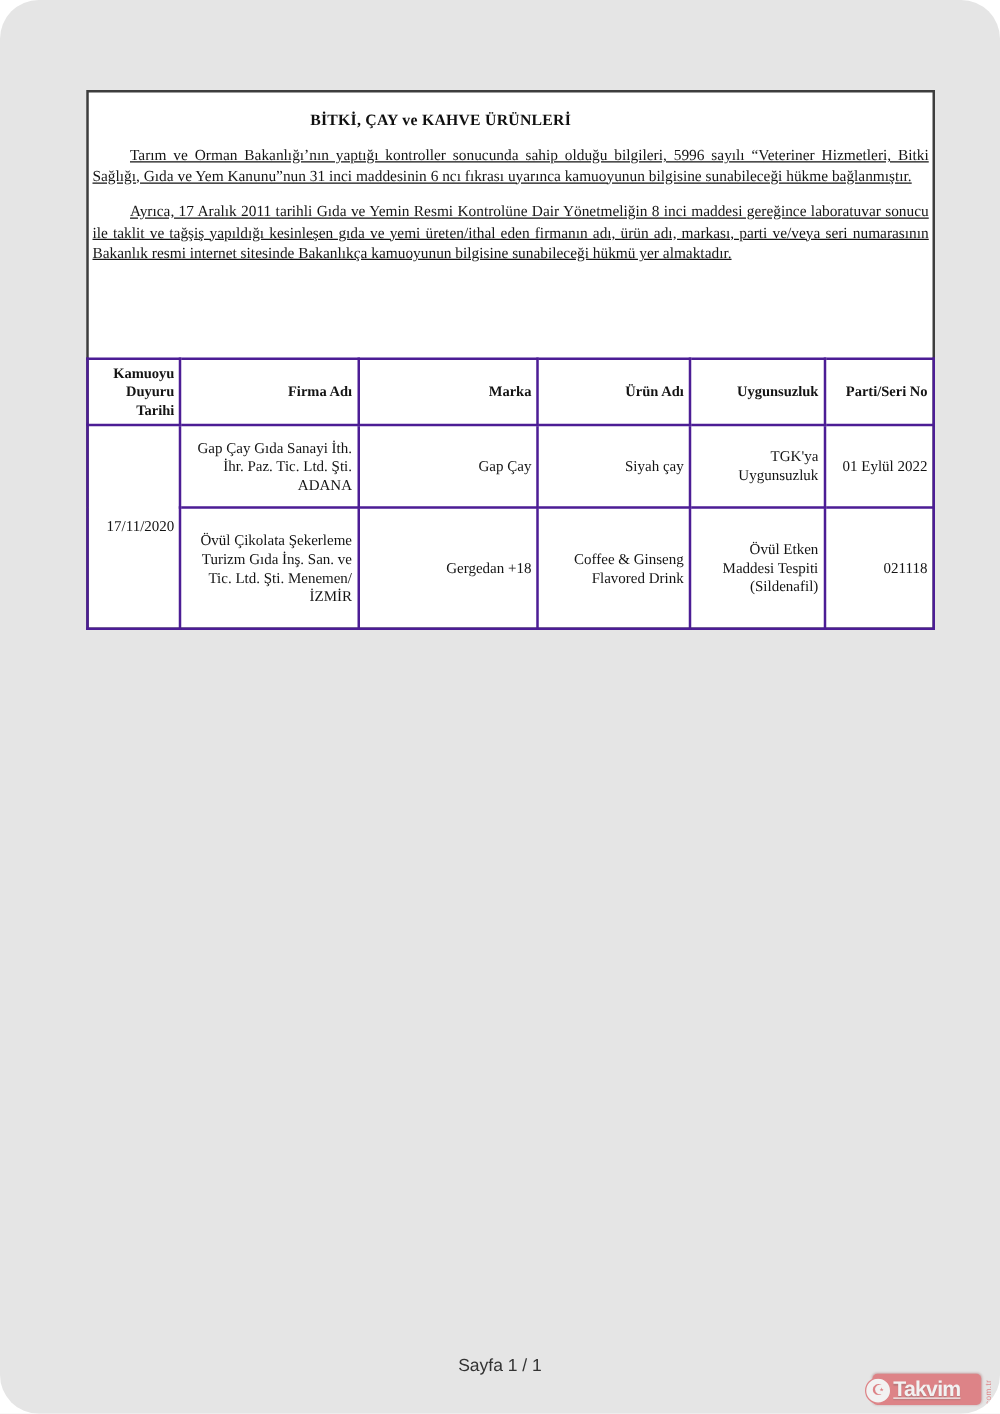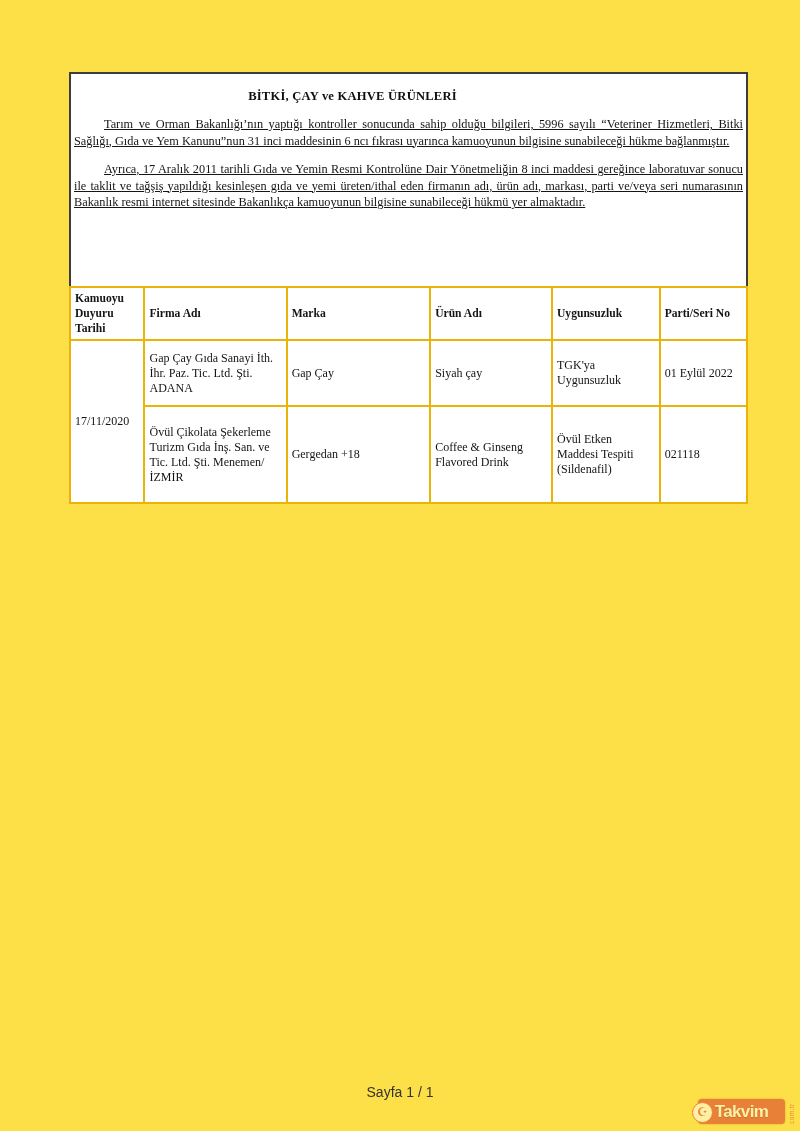--- a/index.html
+++ b/index.html
@@ -4,23 +4,24 @@
 <style>
   html, body { margin: 0; padding: 0; }
   body {
     width: 800px; height: 1131px;
     background: #ffffff;
     font-family: "Liberation Serif", serif;
   }
   .page {
     position: relative;
     width: 800px; height: 1131px;
-    background: #fde047;
+    background: #e5e5e5;
     color: #141414;
     overflow: hidden;
+    border-radius: 31px;
   }
   .doc-box {
     position: absolute;
     left: 69px; top: 72px;
     width: 679px; height: 432px;
     border: 2px solid #3d3d3d;
     box-sizing: border-box;
     padding: 0 3px;
     background: #ffffff;
   }
@@ -43,22 +44,22 @@
   }
   .data-table {
     position: absolute;
     left: -2px; bottom: -2px;
     width: calc(100% + 4px);
     height: 198px;
     border-collapse: collapse;
     table-layout: fixed;
   }
   .data-table th, .data-table td {
-    border: 2px solid #eab308;
-    text-align: left;
+    border: 2px solid #4c1d95;
+    text-align: right;
     vertical-align: middle;
     padding: 1px 4px;
     font-size: 12px;
     line-height: 15px;
     color: #141414;
     overflow: hidden;
   }
   .data-table th {
     font-weight: bold;
     font-size: 11.6px;
@@ -92,20 +93,21 @@
     justify-content: center;
     box-shadow: 0 0 2px rgba(120,10,14,0.6);
   }
   .wm-brand {
     color: #ffffff;
     font-family: "Liberation Sans", sans-serif;
     font-weight: bold;
     font-size: 17px;
     letter-spacing: -0.6px;
     text-shadow: 0 1px 1px #8a0f14;
+    text-decoration: underline;
   }
   .wm-flag {
     position: absolute;
     left: -6px; top: 3px;
     width: 19px; height: 19px;
     background: #ffffff;
     border: 1px solid #d6232a;
     border-radius: 50%;
     color: #d6232a;
     font-size: 12px;

